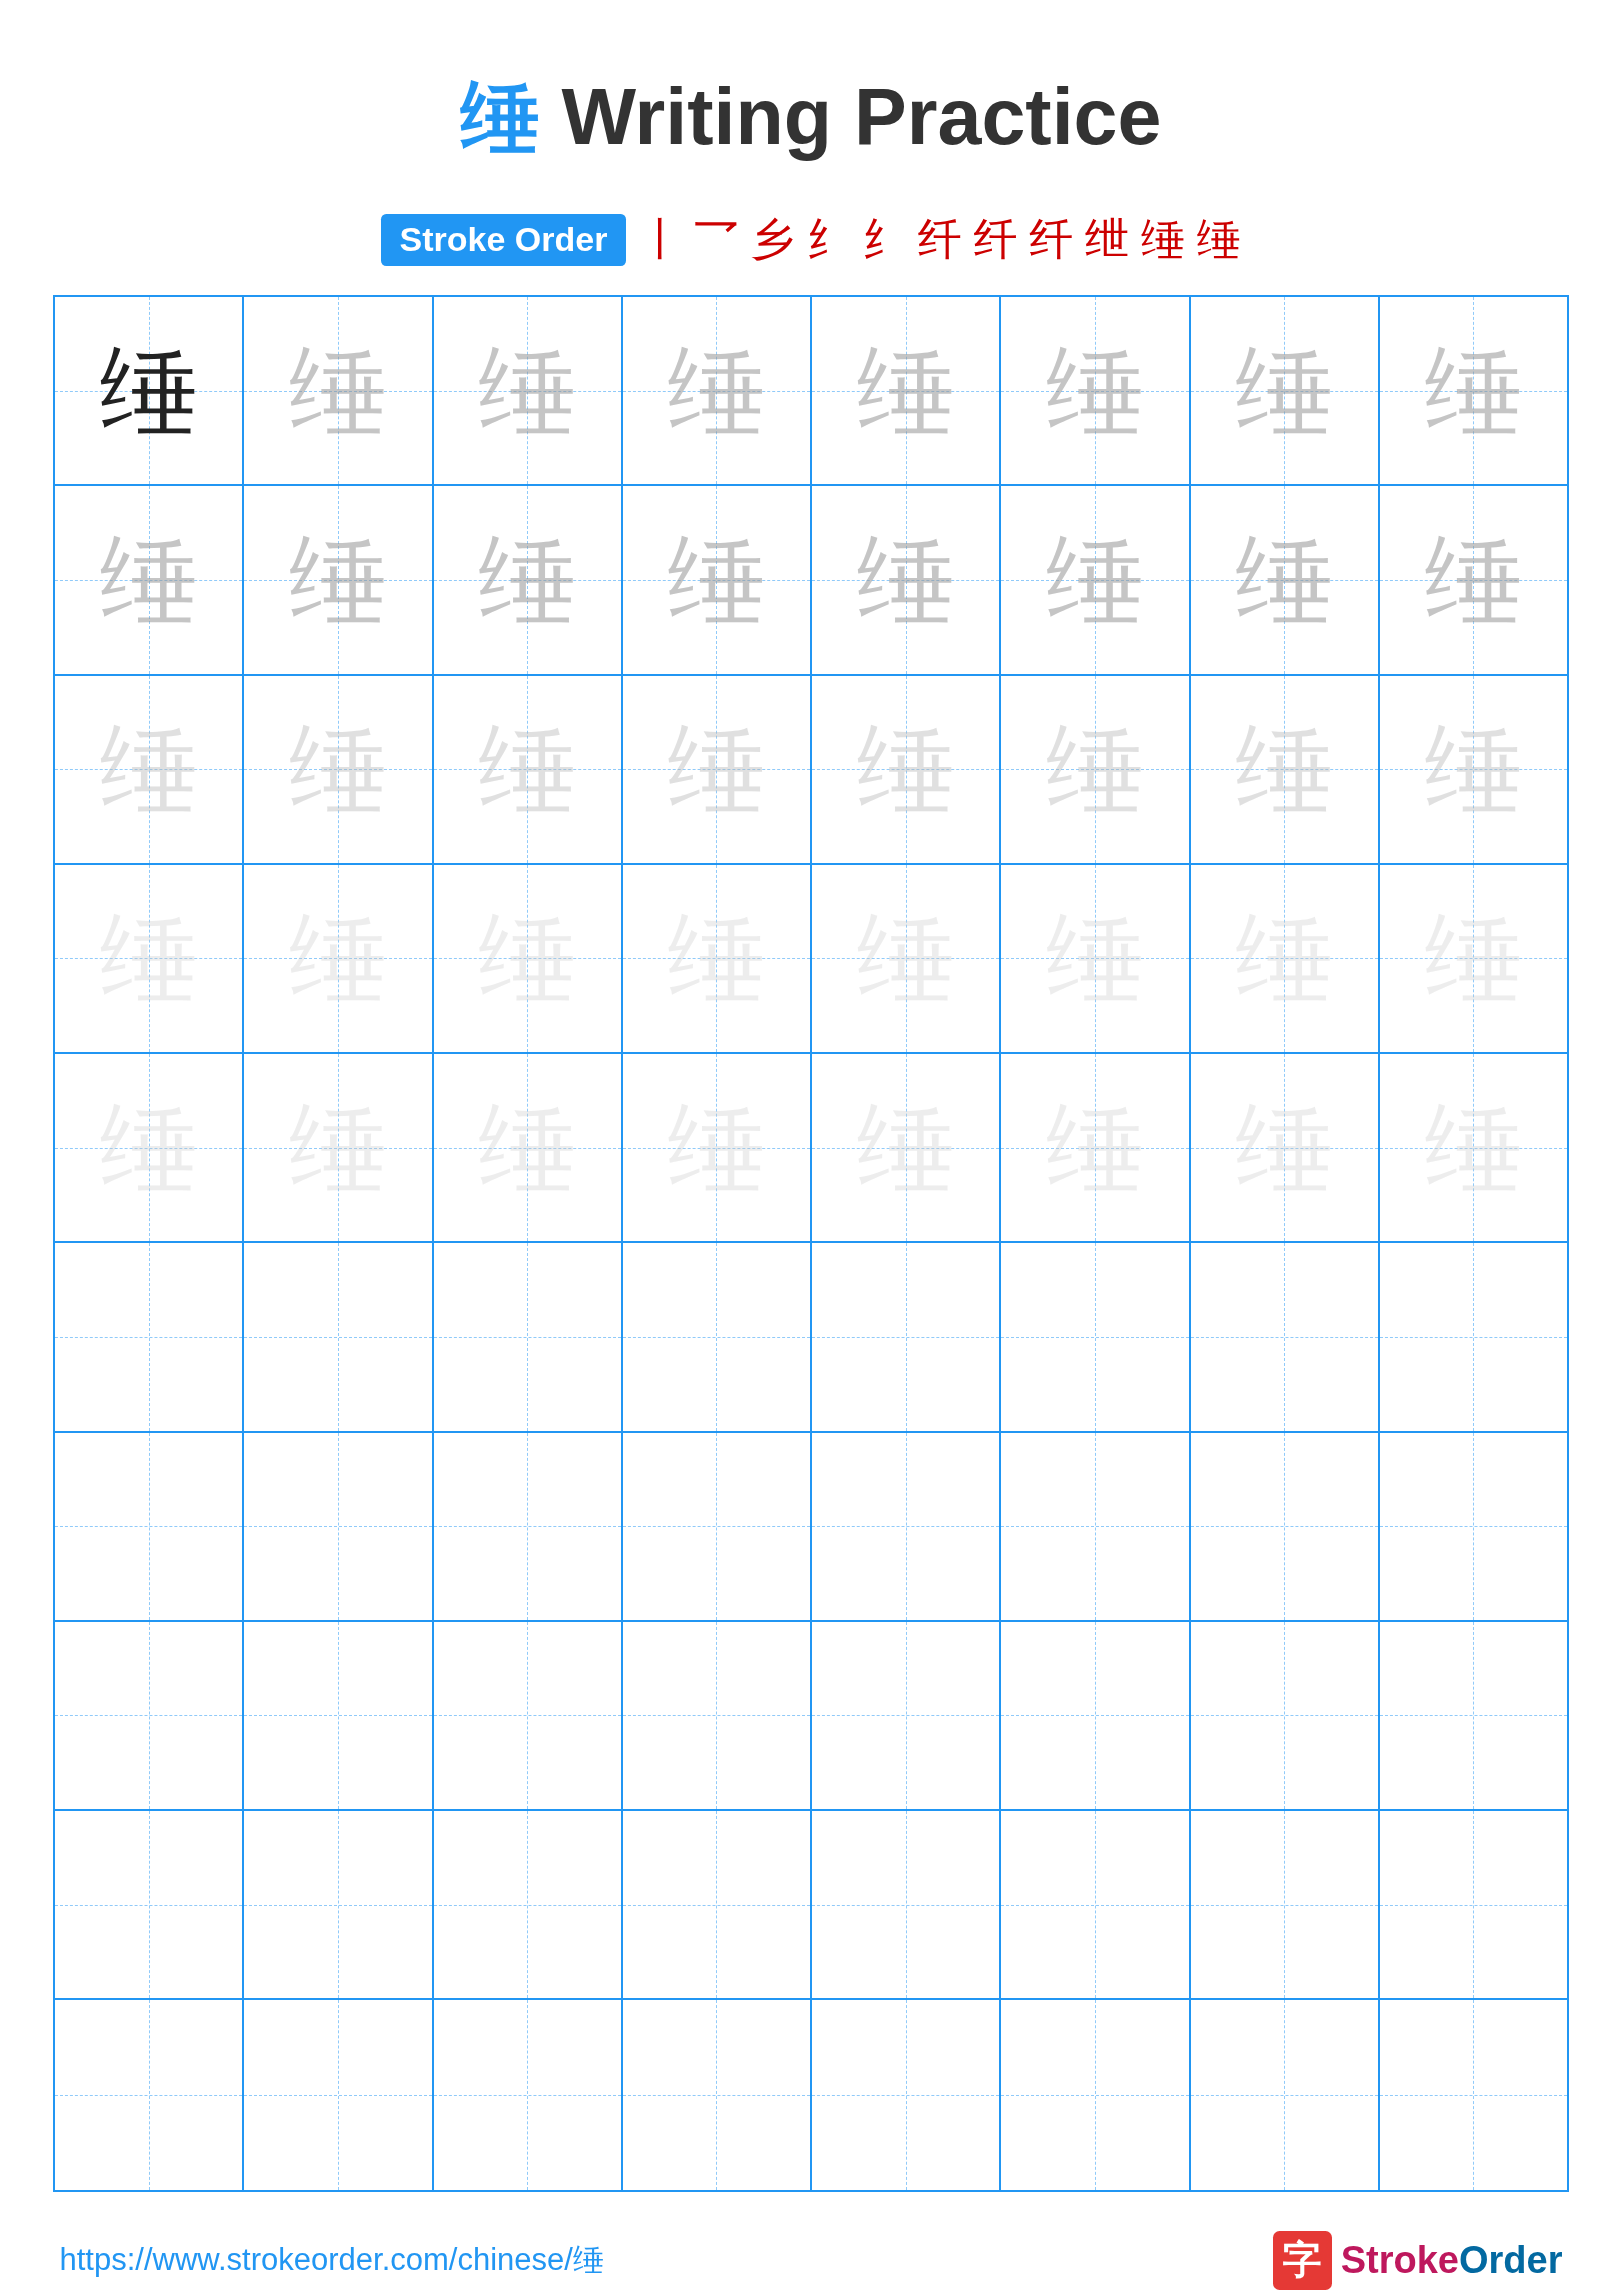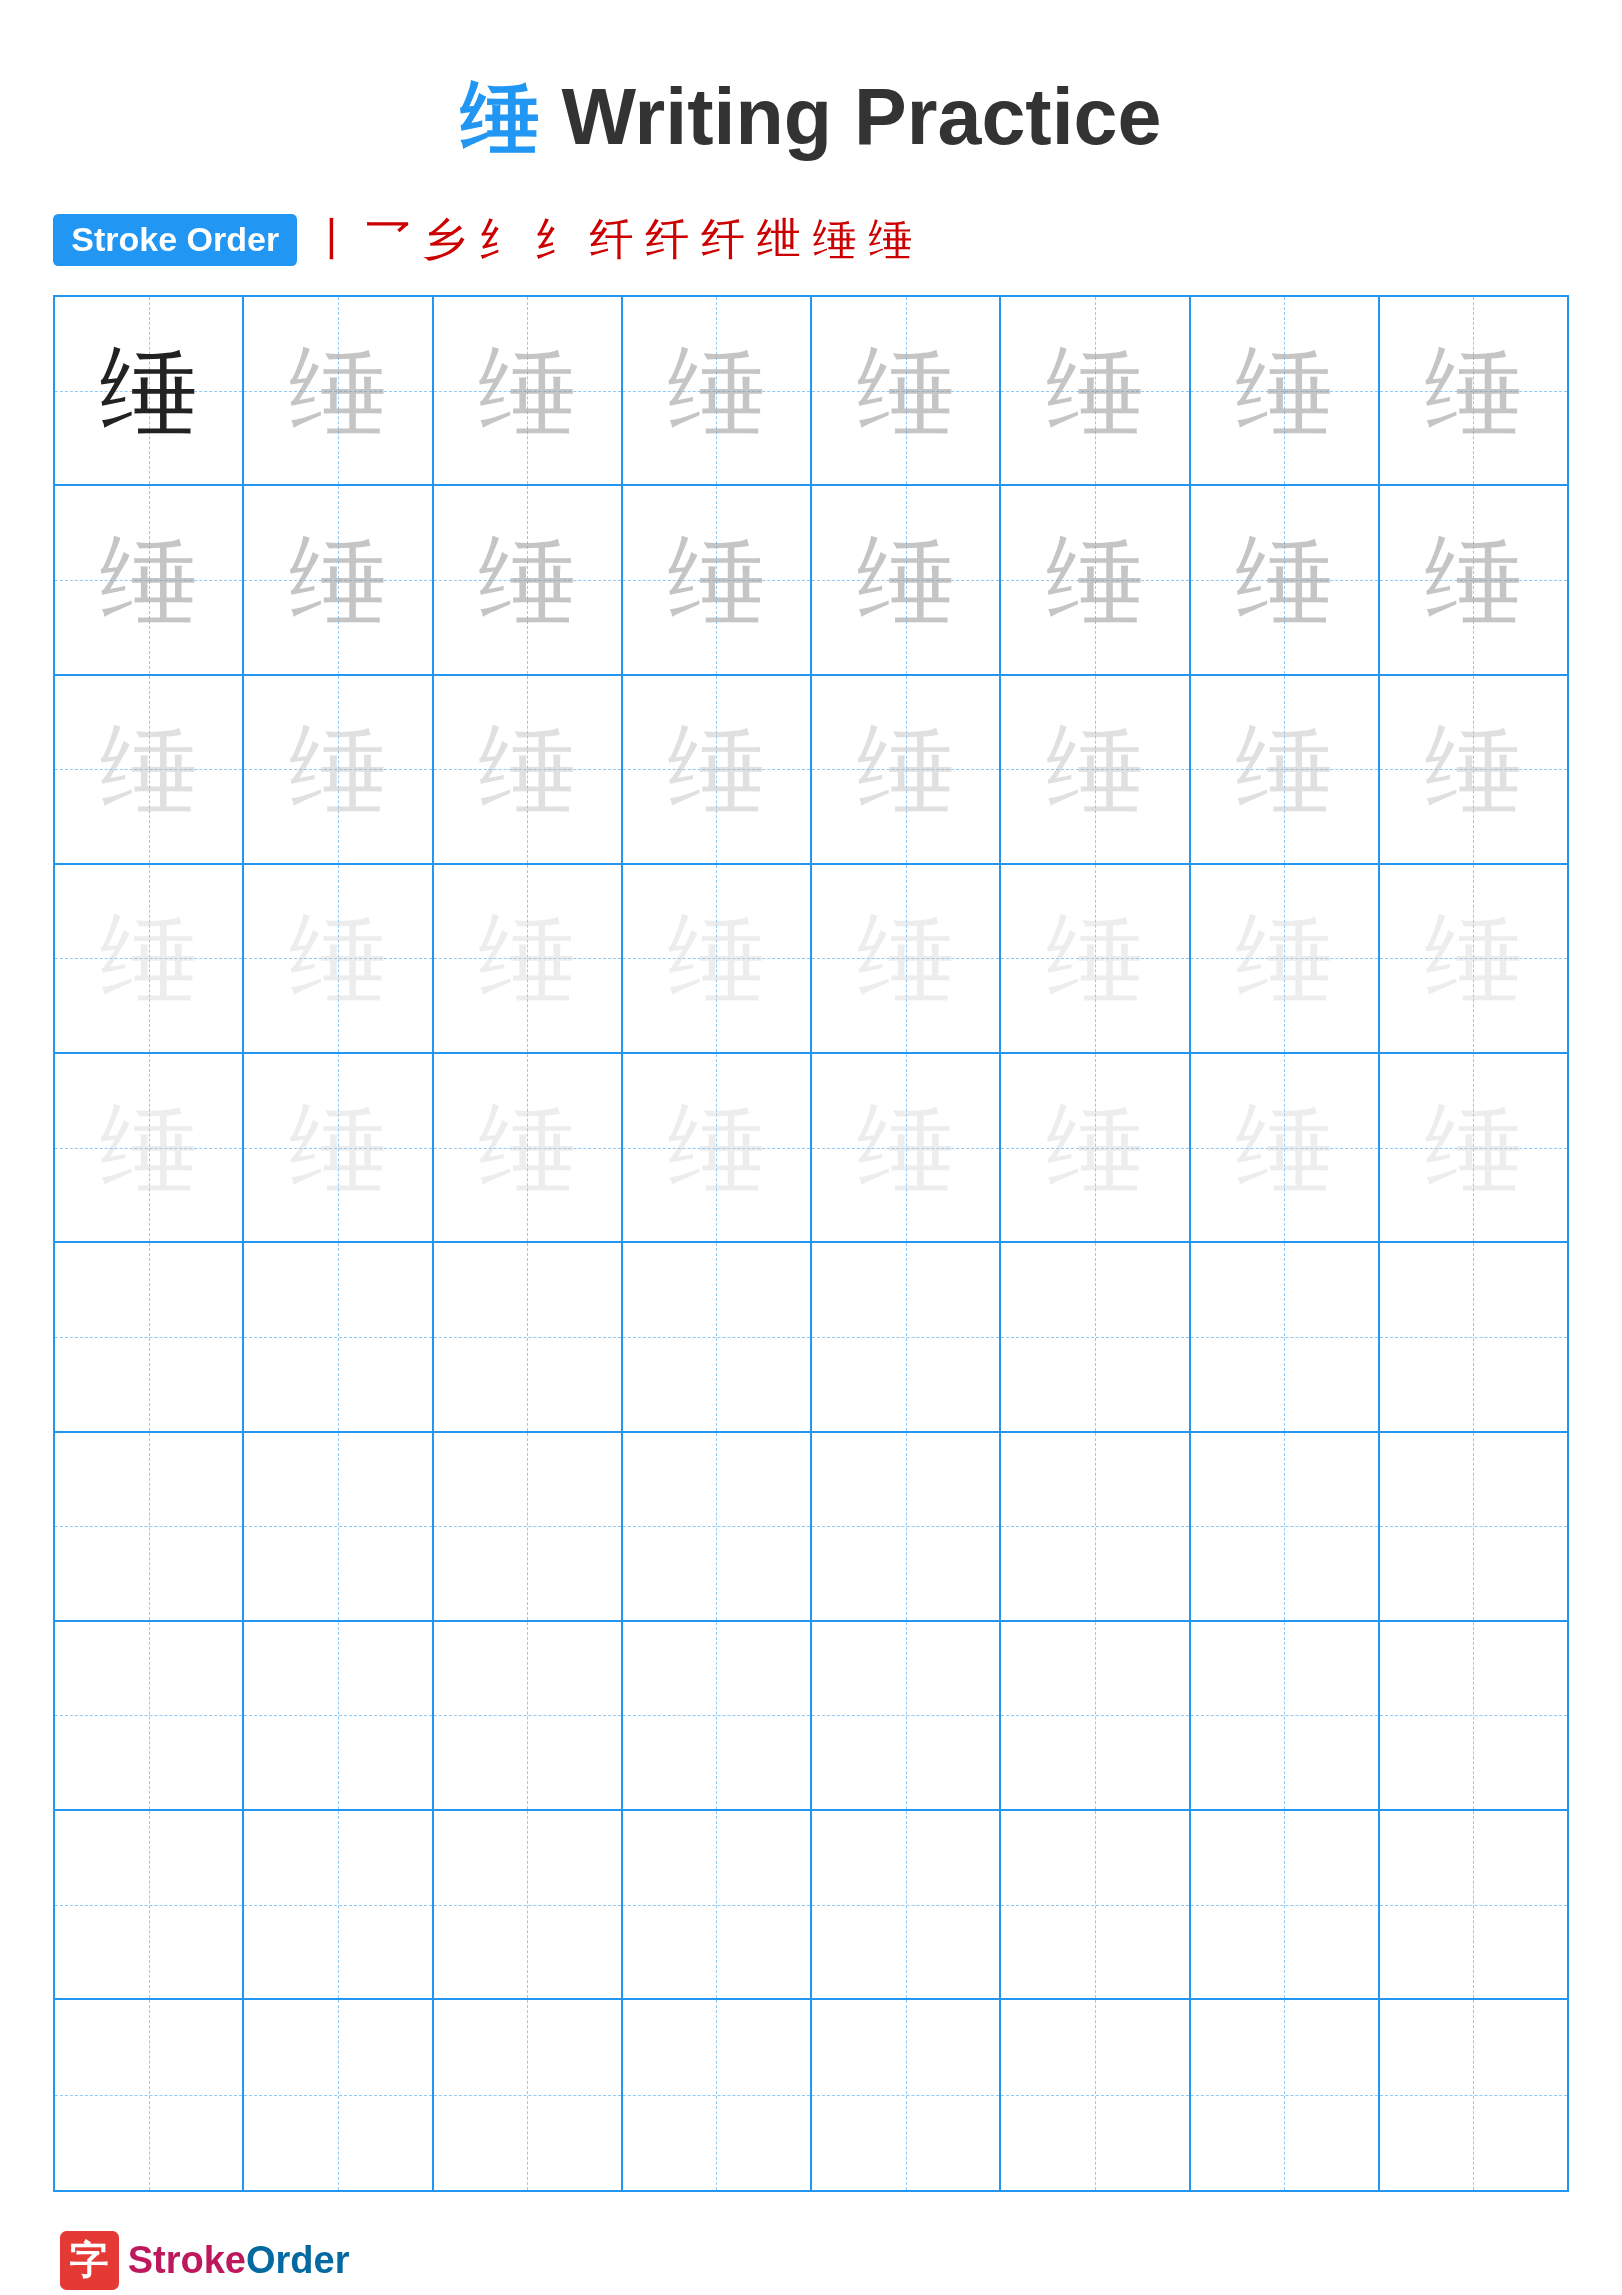--- a/index.html
+++ b/index.html
@@ -33,20 +33,21 @@
     .title-char {
       color: #2196F3;
     }
 
     .stroke-order-row {
       display: flex;
       align-items: center;
       width: 100%;
       margin-bottom: 26px;
       gap: 13px;
+      justify-content: center;
     }
 
     .stroke-order-badge {
       background: #2196F3;
       color: white;
       font-size: 34px;
       font-weight: bold;
       padding: 6.5px 18.3px;
       border-radius: 5.2px;
       white-space: nowrap;
@@ -403,20 +404,21 @@
       <div class="grid-cell"></div>
       <div class="grid-cell"></div>
       <div class="grid-cell"></div>
       <div class="grid-cell"></div>
       <div class="grid-cell"></div>
     </div>
 
   </div>
 
   <div class="footer">
+    <a class="footer-url" href="#">https://www.strokeorder.com/chinese/缍</a>
     <div class="footer-logo">
       <div class="footer-logo-icon">字</div>
       <div class="footer-logo-text">
         <span style="color:#be185d">Stroke</span><span>Order</span>
       </div>
     </div>
   </div>
 
 </div>
 

